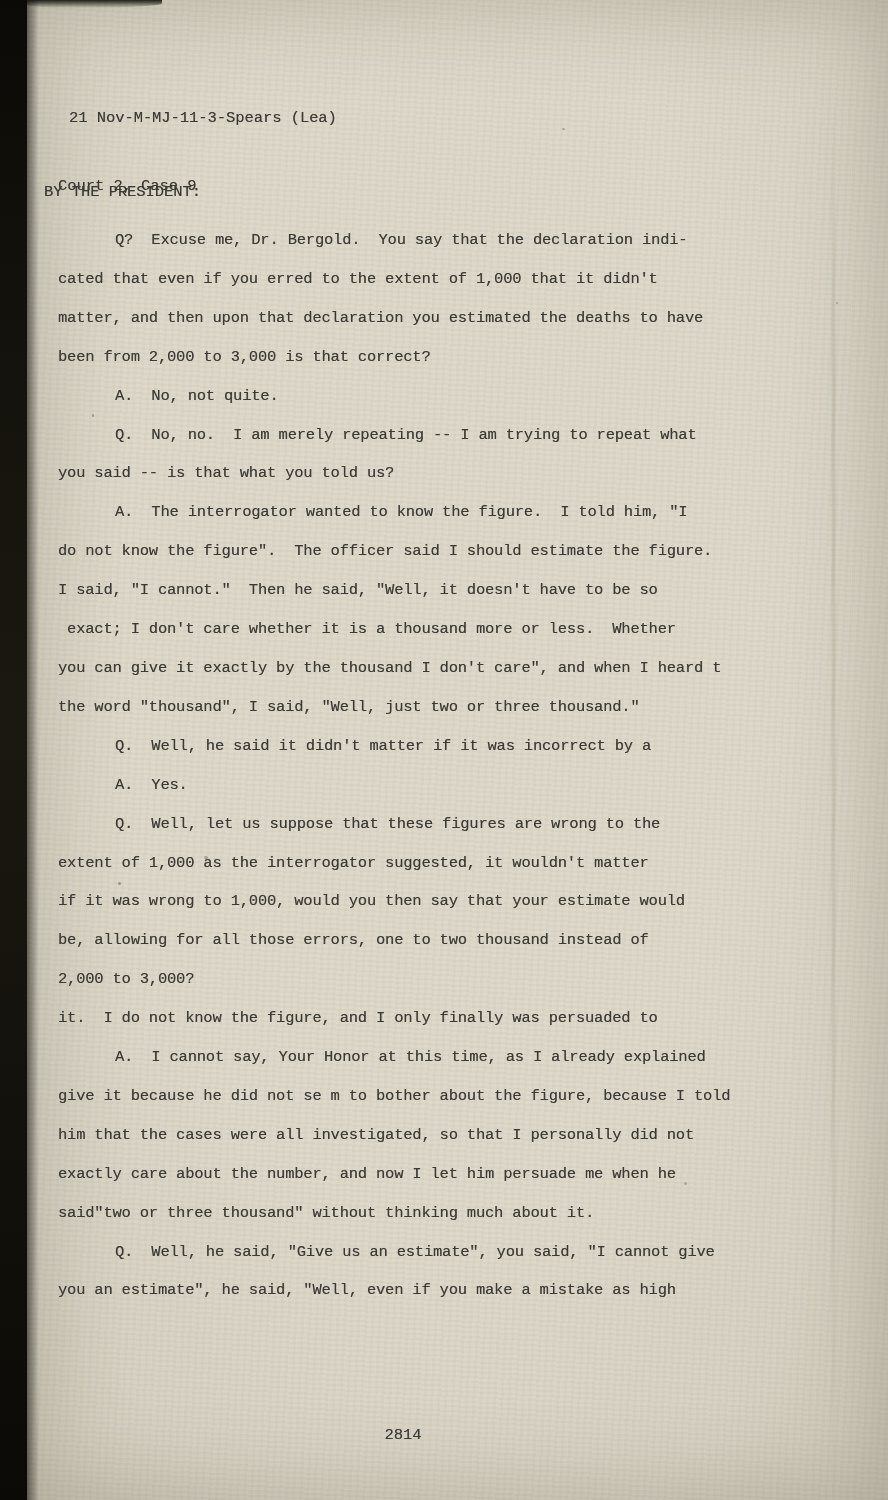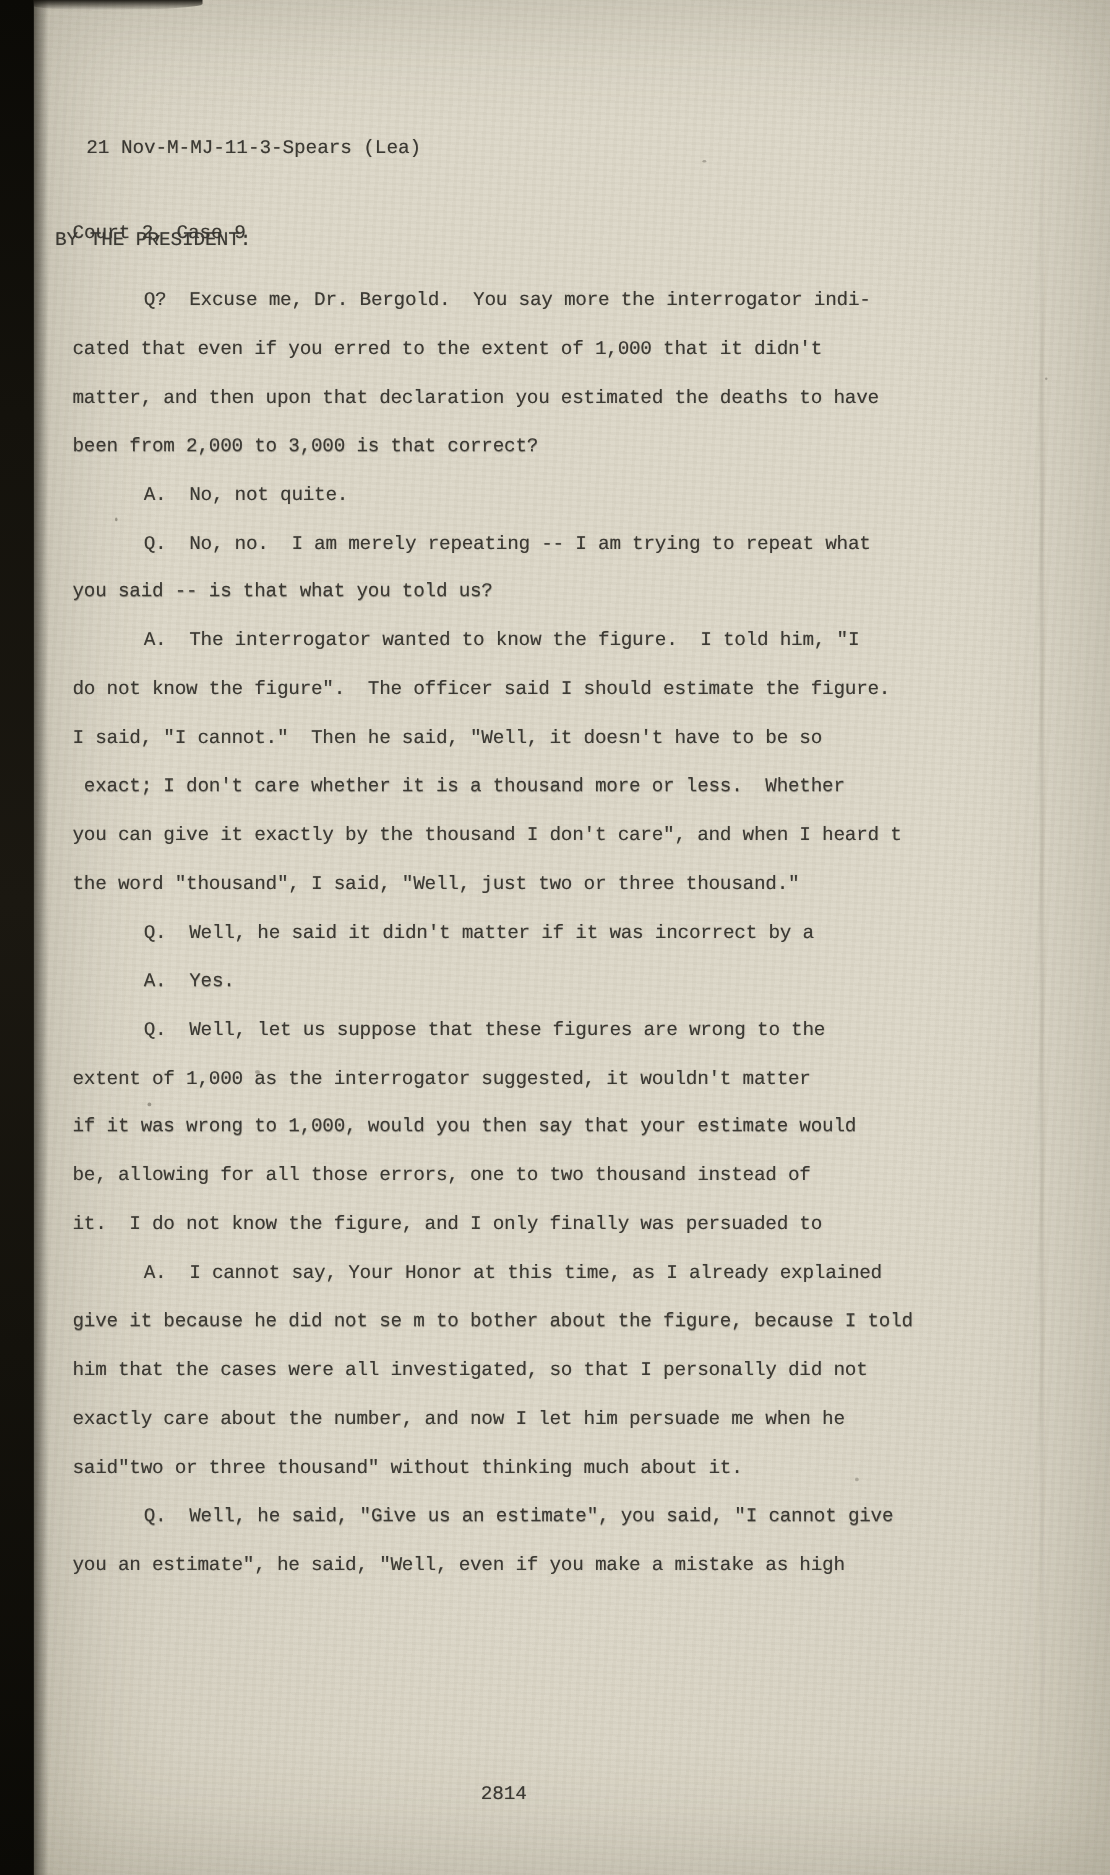--- a/index.html
+++ b/index.html
@@ -93,39 +93,40 @@
   <div class="speck" style="left:836px; top:302px; width:2px; height:2px; opacity:0.4;"></div>
 
   <div class="doc-header ink">
     <span class="h1">21 Nov-M-MJ-11-3-Spears (Lea)</span>
     <span class="h2">Court 2, Case 9</span>
   </div>
 
   <div class="section-heading ink">BY THE PRESIDENT:</div>
 
   <div class="transcript ink">
-      <div class="line first">Q?  Excuse me, Dr. Bergold.  You say more the interrogator indi-</div>
+      <div class="line first">Q?  Excuse me, Dr. Bergold.  You say that the declaration indi-</div>
       <div class="line">cated that even if you erred to the extent of 1,000 that it didn't</div>
       <div class="line">matter, and then upon that declaration you estimated the deaths to have</div>
       <div class="line">been from 2,000 to 3,000 is that correct?</div>
       <div class="line first">A.  No, not quite.</div>
       <div class="line first">Q.  No, no.  I am merely repeating -- I am trying to repeat what</div>
       <div class="line">you said -- is that what you told us?</div>
       <div class="line first">A.  The interrogator wanted to know the figure.  I told him, "I</div>
       <div class="line">do not know the figure".  The officer said I should estimate the figure.</div>
       <div class="line">I said, "I cannot."  Then he said, "Well, it doesn't have to be so</div>
       <div class="line"> exact; I don't care whether it is a thousand more or less.  Whether</div>
       <div class="line">you can give it exactly by the thousand I don't care", and when I heard t</div>
       <div class="line">the word "thousand", I said, "Well, just two or three thousand."</div>
       <div class="line first">Q.  Well, he said it didn't matter if it was incorrect by a</div>
       <div class="line first">A.  Yes.</div>
       <div class="line first">Q.  Well, let us suppose that these figures are wrong to the</div>
       <div class="line">extent of 1,000 as the interrogator suggested, it wouldn't matter</div>
       <div class="line">if it was wrong to 1,000, would you then say that your estimate would</div>
       <div class="line">be, allowing for all those errors, one to two thousand instead of</div>
+      <div class="line">2,000 to 3,000?</div>
       <div class="line">it.  I do not know the figure, and I only finally was persuaded to</div>
       <div class="line first">A.  I cannot say, Your Honor at this time, as I already explained</div>
       <div class="line">give it because he did not se m to bother about the figure, because I told</div>
       <div class="line">him that the cases were all investigated, so that I personally did not</div>
       <div class="line">exactly care about the number, and now I let him persuade me when he</div>
       <div class="line">said"two or three thousand" without thinking much about it.</div>
       <div class="line first">Q.  Well, he said, "Give us an estimate", you said, "I cannot give</div>
       <div class="line">you an estimate", he said, "Well, even if you make a mistake as high</div>
     </div>
 

